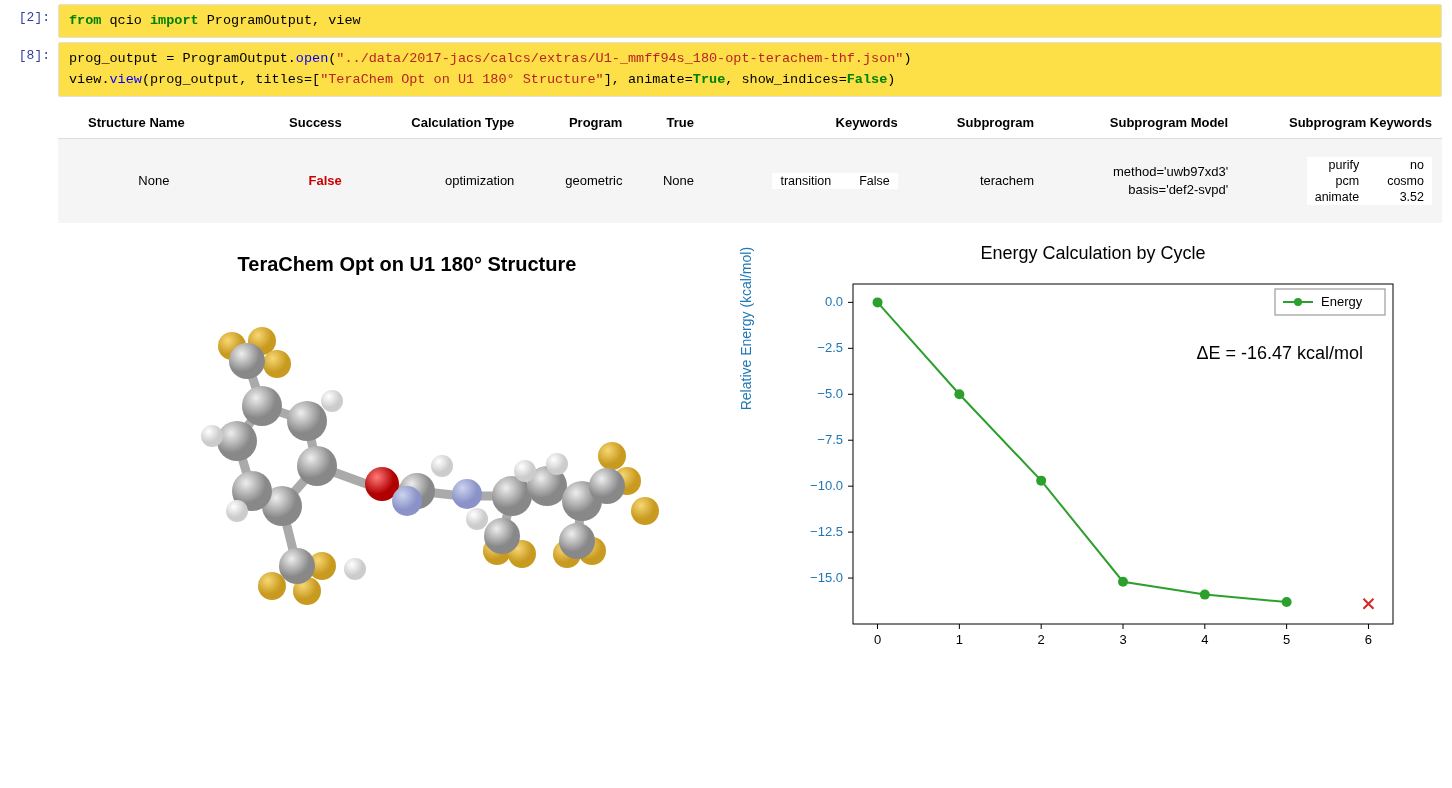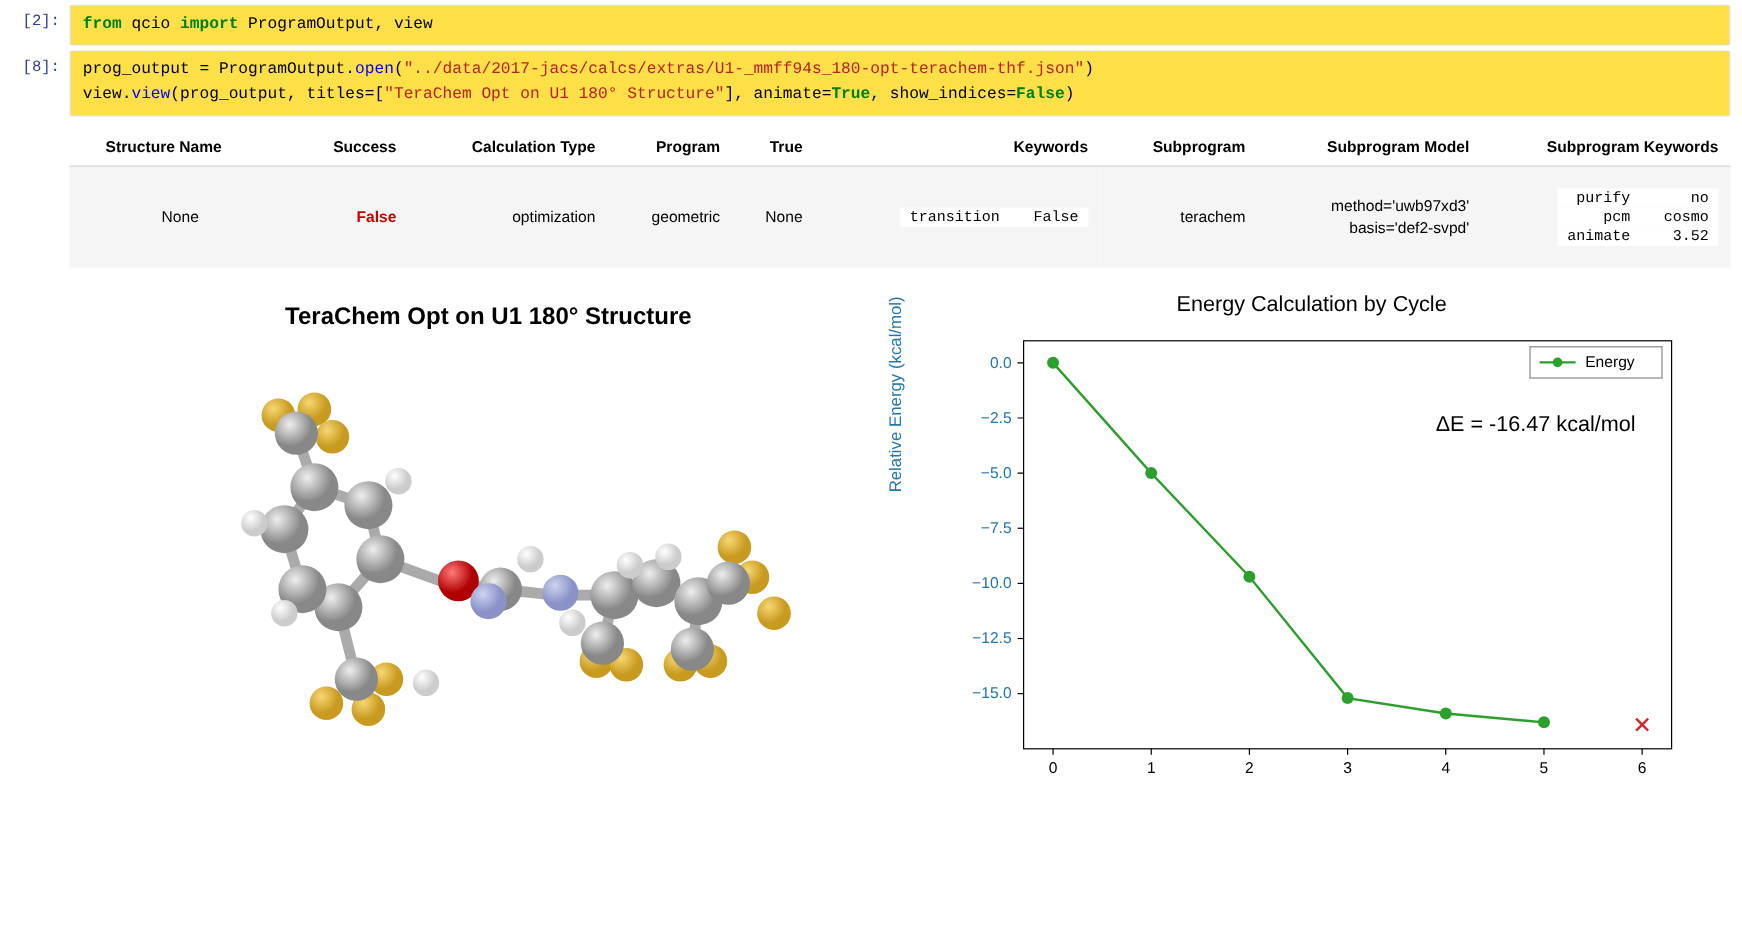--- a/index.html
+++ b/index.html
@@ -64,21 +64,21 @@
     background: #f5f5f5;
     vertical-align: middle;
   }
   table.summary td:first-child { text-align: center; }
   .success-false { color: #c00; font-weight: bold; }
   .kw-pair-table {
     display: table;
     margin-left: auto;
     font-size: 12.5px;
   }
-  .kw-pair-table .row { display: table-row; font-family: Liberation Mono, monospace; }
+  .kw-pair-table .row { display: table-row; }
   .kw-pair-table .k, .kw-pair-table .v {
     display: table-cell;
     background: #fff;
     padding: 1px 8px;
   }
   .kw-pair-table .k { text-align: right; }
   .kw-pair-table .v { text-align: right; padding-left: 20px; margin-top: 24px;}
   .viz-row {
     display: flex;
     gap: 8px;

